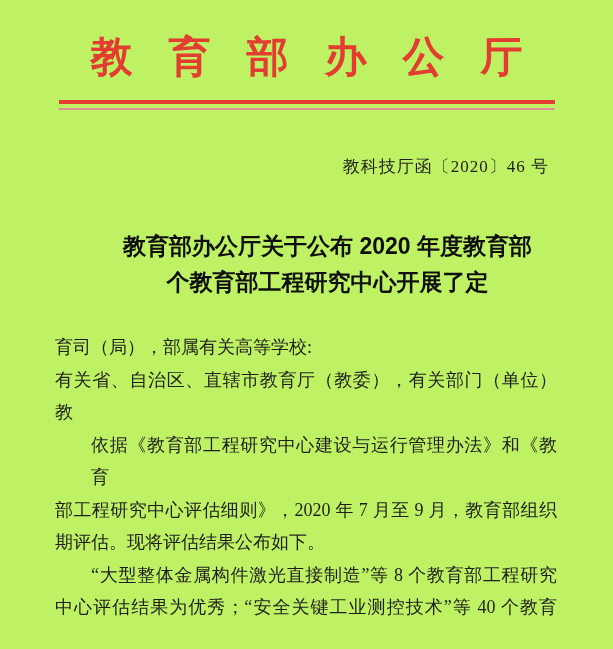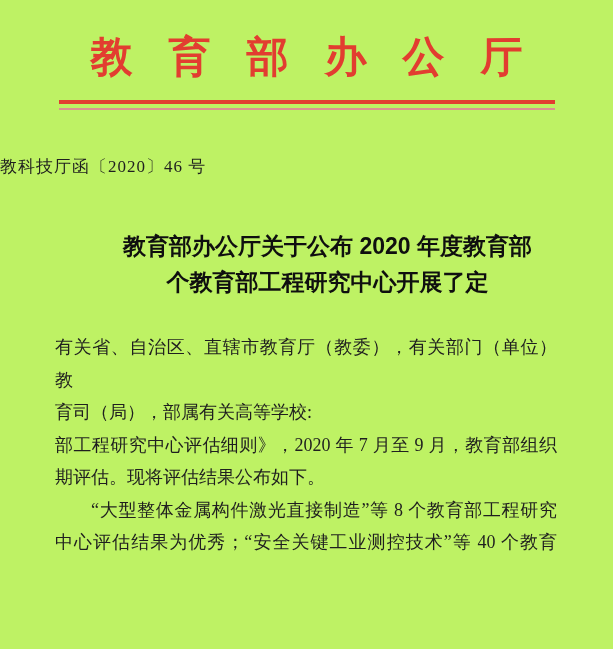--- a/index.html
+++ b/index.html
@@ -28,20 +28,21 @@
   }
 
   
   .rule-wrap { width: 496px; margin: 18px auto 0 auto; }
   .rule-thick { height: 4px; background: var(--rule-red, #e23d30); }
   .rule-thin  { height: 2px; background: var(--rule-light-red, #dc9090); margin-top: 4px; }
 
   
   .doc-number {
     margin-top: 46px;
+    text-align: right;
     padding-right: 64px;
     font-size: 17px;
     line-height: 22px;
     letter-spacing: 1px;
     color: var(--text, #1f1f1f);
   }
 
   
   .title {
     margin: 50px 0 0 0;
@@ -80,22 +81,23 @@
   </div>
 
   <div class="doc-number">教科技厅函〔2020〕46 号</div>
 
   <h1 class="title">
     <span class="title-line">教育部办公厅关于公布 2020 年度教育部</span>
     <span class="title-line">个教育部工程研究中心开展了定</span>
   </h1>
 
   <div class="body-text">
+    <div class="line">育司（局），部属有关高等学校:</div>
     <div class="line fill">有关省、自治区、直辖市教育厅（教委），有关部门（单位）教</div>
-    <div class="line">育司（局），部属有关高等学校:</div>
+    <div class="line fill ind">依据《教育部工程研究中心建设与运行管理办法》和《教育</div>
     <div class="line fill">部工程研究中心评估细则》，2020 年 7 月至 9 月，教育部组织</div>
     <div class="line">期评估。现将评估结果公布如下。</div>
     <div class="line fill ind">“大型整体金属构件激光直接制造”等 8 个教育部工程研究</div>
     <div class="line fill">中心评估结果为优秀；“安全关键工业测控技术”等 40 个教育</div>
 
   </div>
 
 </div>
 
 </body></html>

